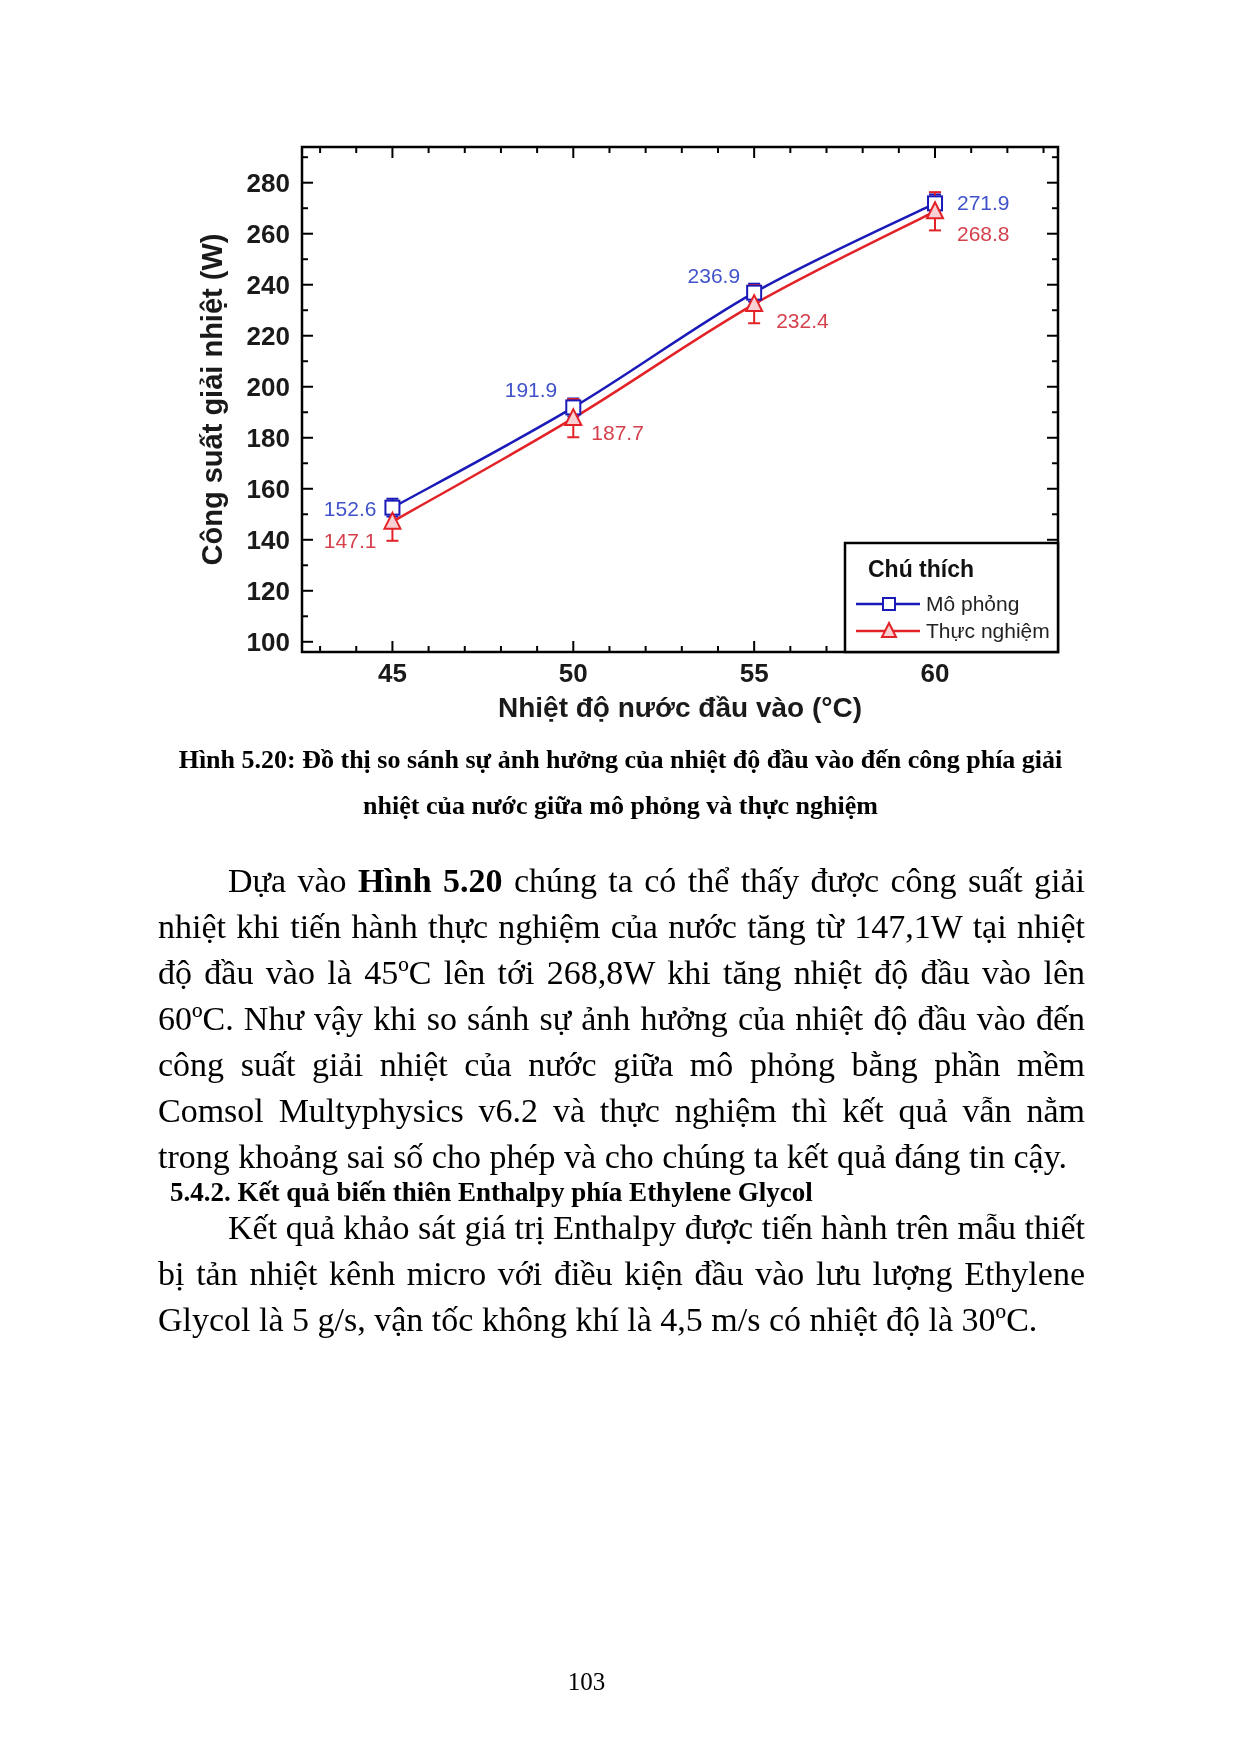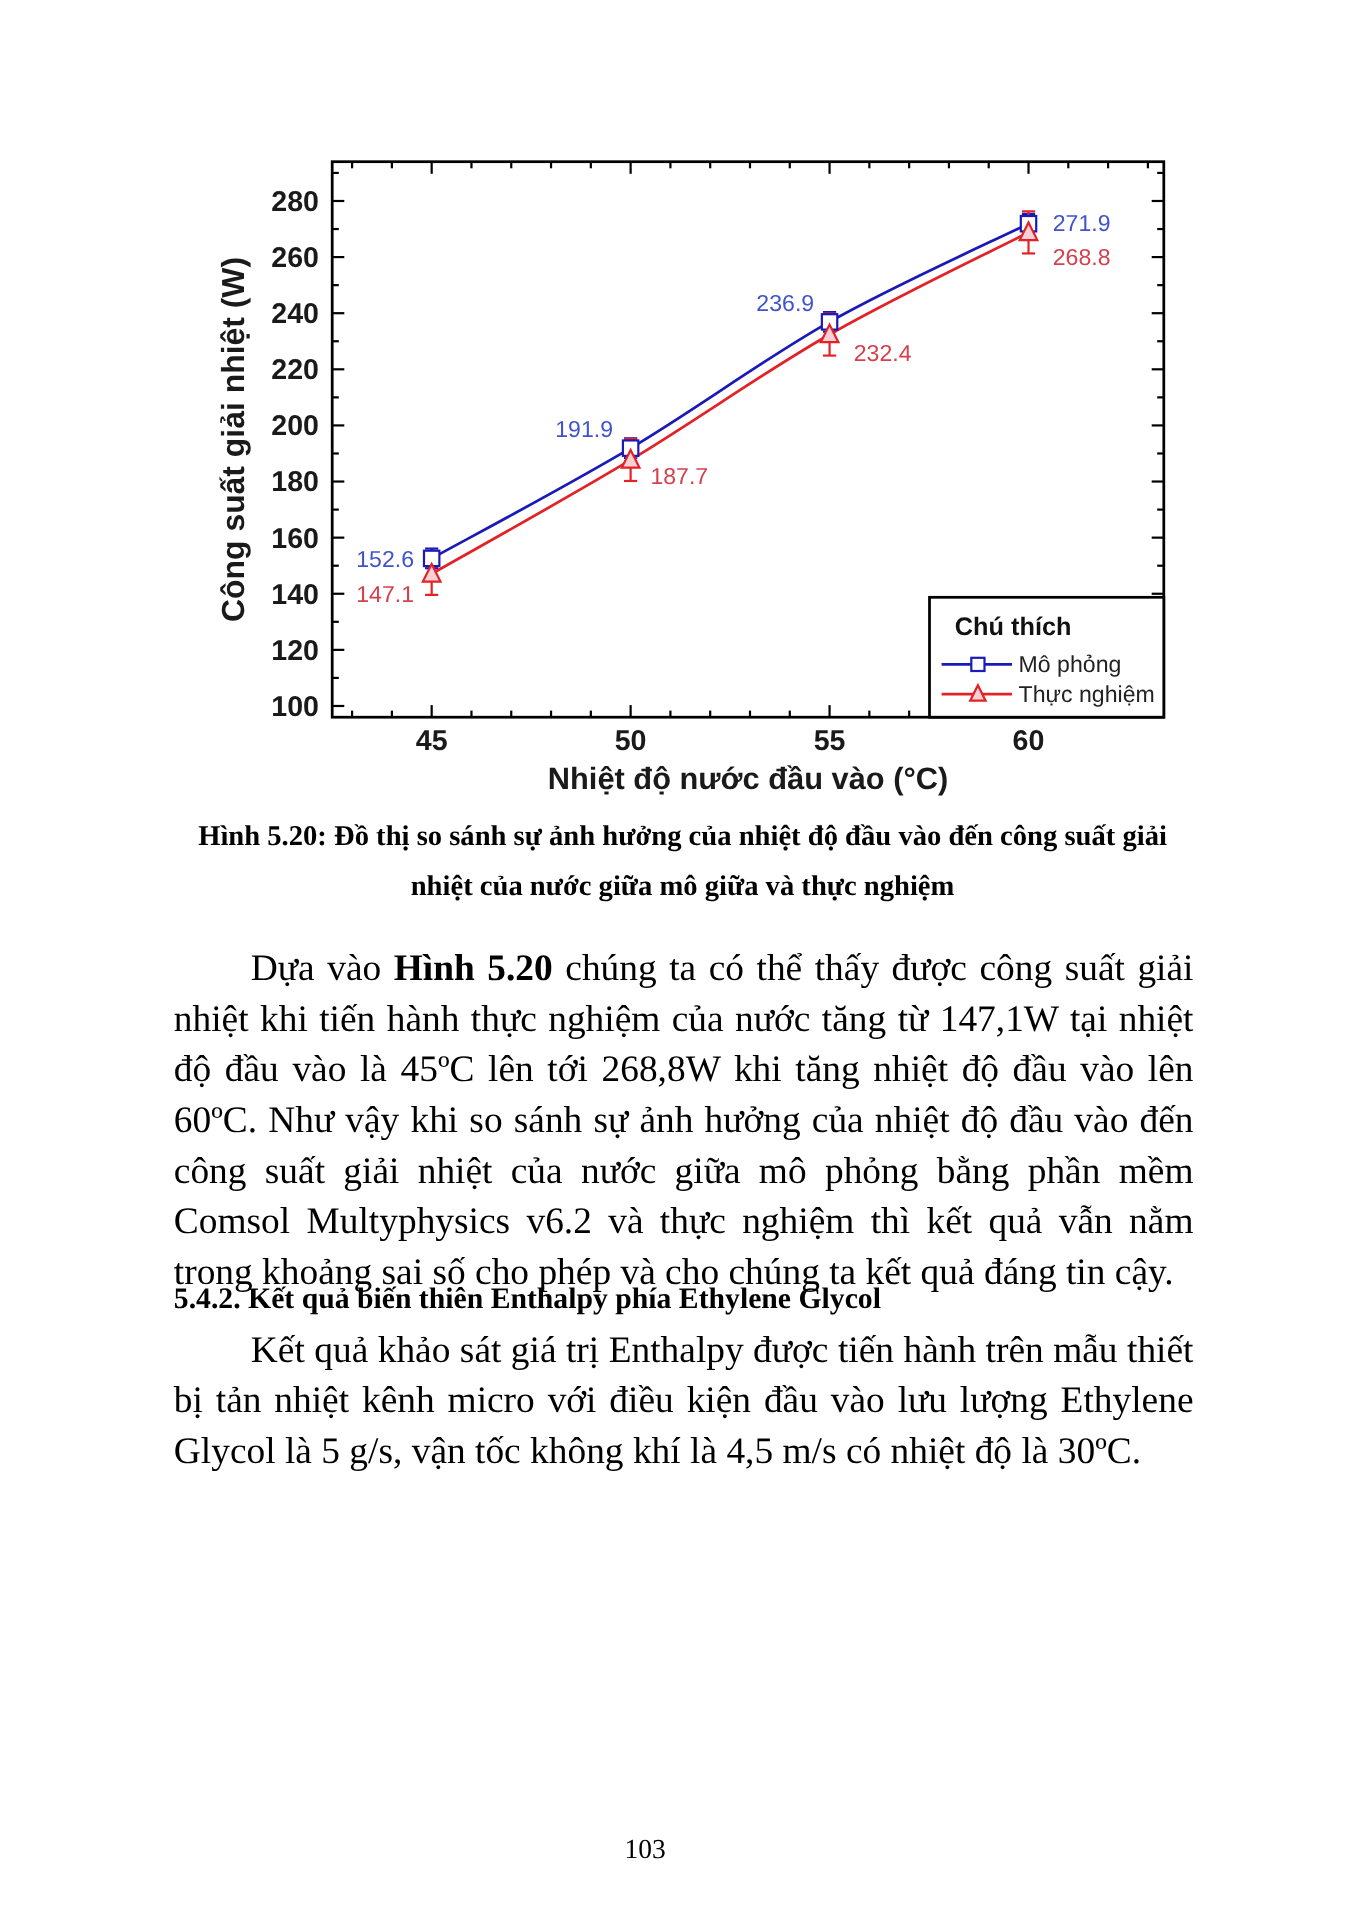--- a/index.html
+++ b/index.html
@@ -17,21 +17,21 @@
     position:absolute;left:158px;top:737px;width:925px;
     font-size:26px;line-height:46px;font-weight:bold;text-align:center;
   }
   .body-para{
     position:absolute;left:158px;width:927px;margin:0;
     font-size:34px;line-height:46px;text-align:justify;text-indent:70px;
   }
   #para1{top:858px;}
   #para2{top:1205px;font-family:Liberation Serif, serif;}
   .section-heading{
-    position:absolute;left:158px;top:1160px;width:927px;margin:0;
+    position:absolute;left:158px;top:1160px;width:927px;margin:12px;
     font-size:27px;line-height:40px;font-weight:bold;text-align:left;
   }
   .page-number{
     position:absolute;left:0;top:1668px;width:1173px;
     font-size:25px;text-align:center;
   }
   svg text{font-family:"Liberation Sans", sans-serif;}
 </style>
 </head>
 <body>
@@ -185,21 +185,21 @@
           <text x="718" y="457" font-size="23" font-weight="bold" fill="#111">Chú thích</text>
           <line x1="706" y1="484" x2="770" y2="484" stroke="#1A1AB8" stroke-width="2.5"></line>
           <rect x="733" y="478" width="12" height="12" fill="#ffffff" stroke="#1A1AB8" stroke-width="2"></rect>
           <text x="776" y="491" font-size="21" fill="#222">Mô phỏng</text>
           <line x1="706" y1="511" x2="770" y2="511" stroke="#E32227" stroke-width="2.5"></line>
           <path d="M739 503 L746 517 L732 517 Z" fill="#F9D0D4" stroke="#E32227" stroke-width="2"></path>
           <text x="776" y="518" font-size="21" fill="#222">Thực nghiệm</text>
         </svg></div>
   </div>
 
-  <div class="figure-caption">Hình 5.20: Đồ thị so sánh sự ảnh hưởng của nhiệt độ đầu vào đến công suất giải nhiệt của nước giữa mô giữa và thực nghiệm</div>
+  <div class="figure-caption">Hình 5.20: Đồ thị so sánh sự ảnh hưởng của nhiệt độ đầu vào đến công phía giải nhiệt của nước giữa mô phỏng và thực nghiệm</div>
 
   <p class="body-para" id="para1"><span>Dựa vào </span><b>Hình 5.20</b><span> chúng ta có thể thấy được công suất giải nhiệt khi tiến hành thực nghiệm của nước tăng từ 147,1W tại nhiệt độ đầu vào là 45ºC lên tới 268,8W khi tăng nhiệt độ đầu vào lên 60ºC. Như vậy khi so sánh sự ảnh hưởng của nhiệt độ đầu vào đến công suất giải nhiệt của nước giữa mô phỏng bằng phần mềm Comsol Multyphysics v6.2 và thực nghiệm thì kết quả vẫn nằm trong khoảng sai số cho phép và cho chúng ta kết quả đáng tin cậy.</span></p>
 
   <h3 class="section-heading">5.4.2. Kết quả biến thiên Enthalpy phía Ethylene Glycol</h3>
 
   <p class="body-para" id="para2">Kết quả khảo sát giá trị Enthalpy được tiến hành trên mẫu thiết bị tản nhiệt kênh micro với điều kiện đầu vào lưu lượng Ethylene Glycol là 5 g/s, vận tốc không khí là 4,5 m/s có nhiệt độ là 30ºC.</p>
 
   <div class="page-number">103</div>
 
 </div>

